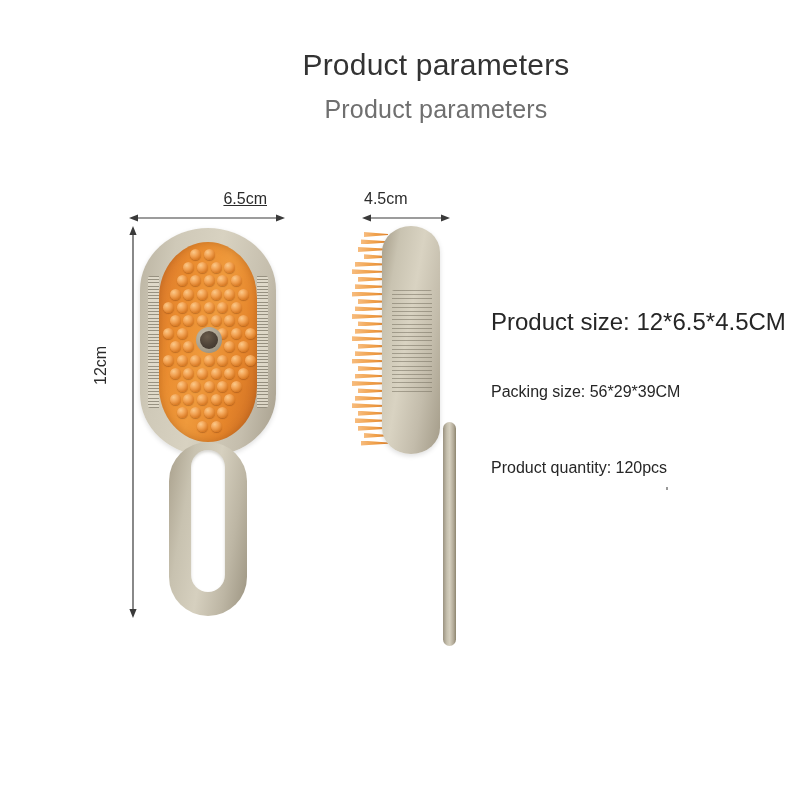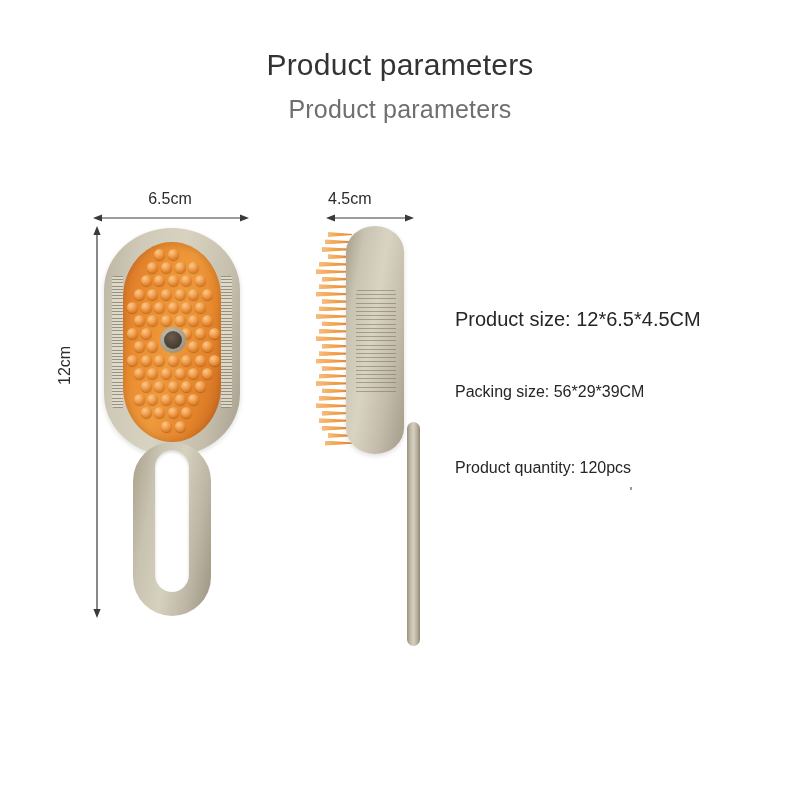--- a/index.html
+++ b/index.html
@@ -11,20 +11,21 @@
     height: 800px;
     background: #ffffff;
     font-family: "Liberation Sans", sans-serif;
     position: relative;
     overflow: hidden;
     -webkit-font-smoothing: antialiased;
   }
   .page {
     position: absolute;
     inset: 0;
+    margin-left: 36px;
   }
 
   
   .title-main {
     position: absolute;
     top: 48px;
     left: 0;
     width: 800px;
     text-align: center;
     font-size: 30px;
@@ -43,24 +44,25 @@
   }
 
   
   .dim-label {
     position: absolute;
     font-size: 16px;
     color: #2b2b2b;
     white-space: nowrap;
   }
   .dim-label-width1 {
-    left: 95px;
+    left: 81px;
     top: 190px;
     width: 150px;
-    text-align: center;
+    text-align: right;
+    text-decoration: underline;
   }
   .dim-label-width2 {
     left: 328px;
     top: 190px;
     width: 84px;
   }
   .dim-label-height {
     left: 56px;
     top: 385px;
     transform: rotate(-90deg);
@@ -78,21 +80,21 @@
   .arrow-head {
     fill: #3a3a3a;
   }
 
   
   .spec {
     position: absolute;
     color: #262626;
     white-space: nowrap;
   }
-  .spec-1 { left: 455px; top: 308px; font-size: 20px; }
+  .spec-1 { left: 455px; top: 308px; font-size: 24px; }
   .spec-2 { left: 455px; top: 383px; font-size: 16px; }
   .spec-3 { left: 455px; top: 459px; font-size: 16px; }
   .stray-dot {
     position: absolute;
     left: 630px;
     top: 487px;
     width: 2px;
     height: 3px;
     background: #9a9a9a;
   }

